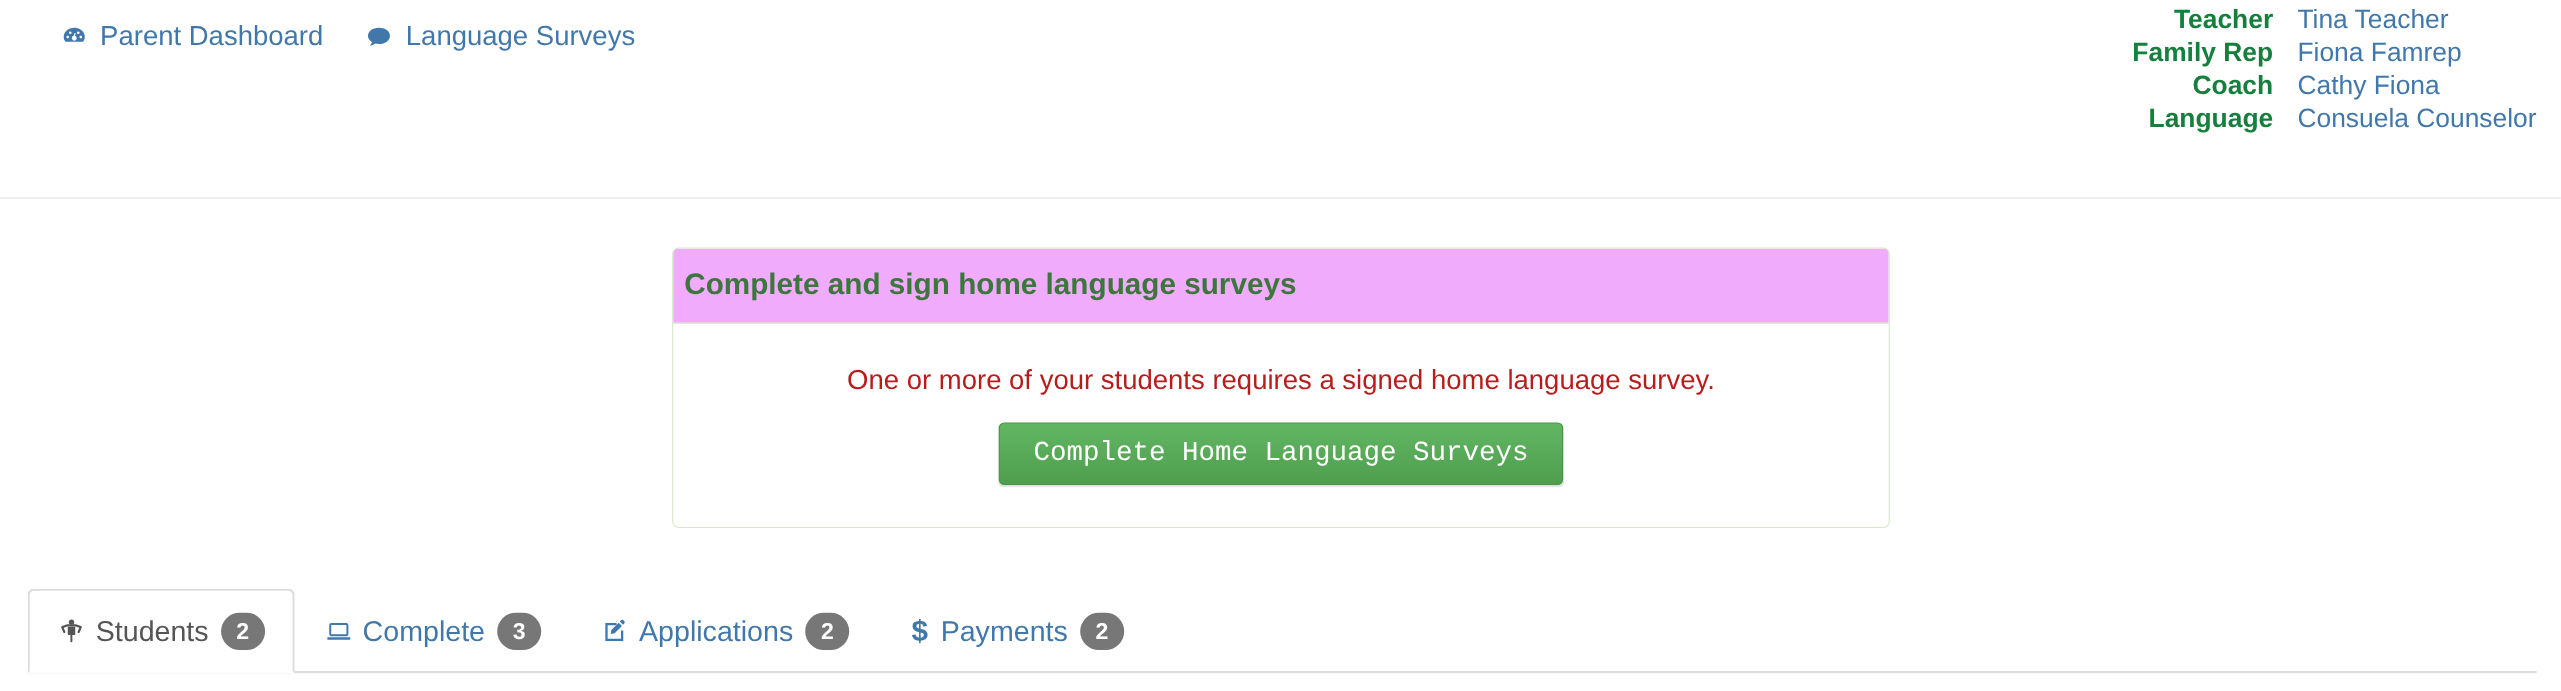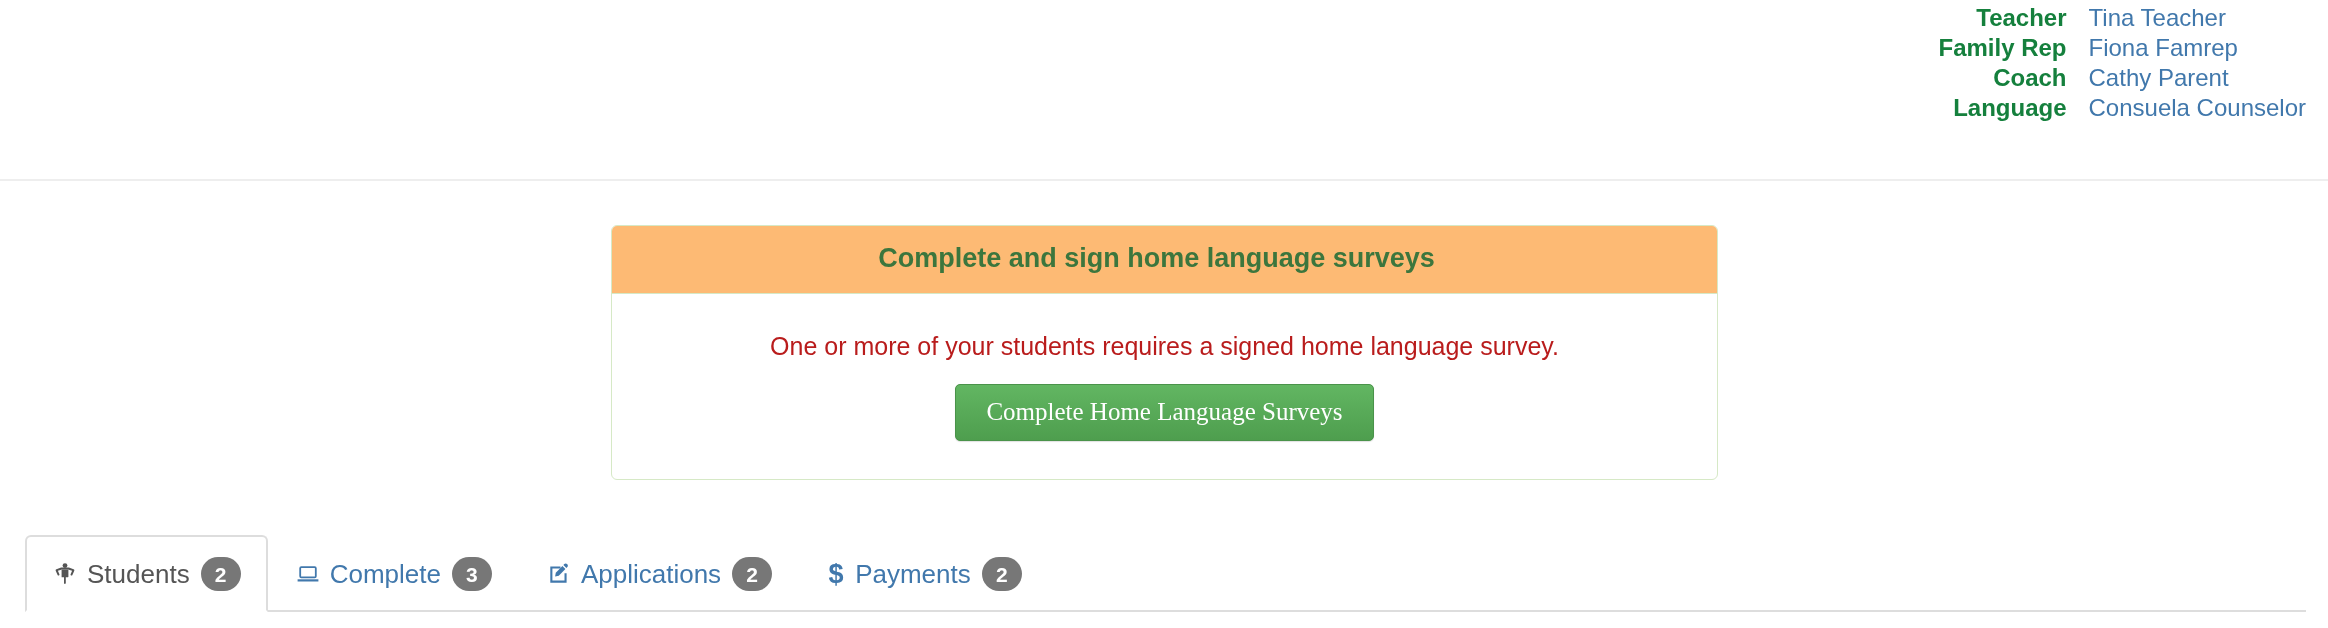--- a/index.html
+++ b/index.html
@@ -114,24 +114,23 @@
     top: 225px;
     width: 1107px;
   }
   .panel {
     border: 1px solid #d6e9c6;
     border-radius: 6px;
     background: #ffffff;
     overflow: hidden;
   }
   .panel-heading {
-    background: #fdba74;
+    background: #f0abfc;
     border-bottom: 1px solid #d6e9c6;
     padding: 18px 26px 19px 10px;
-    text-align: center;
   }
   .panel-title {
     margin: 0;
     font-size: 27px;
     font-weight: bold;
     color: #3c763d;
     line-height: 1.1;
   }
   .panel-body {
     padding: 36px 20px 38px 20px;
@@ -146,21 +145,21 @@
   .btn-success {
     display: inline-block;
     background: linear-gradient(to bottom, #62b662 0%, #4e9e4e 100%);
     background-color: #5cb85c;
     border: 1px solid #4a934a;
     border-radius: 5px;
     color: #ffffff;
     font-size: 25px;
     padding: 13px 30px 14px 30px;
     cursor: pointer;
-    font-family: Liberation Serif, serif;
+    font-family: Liberation Mono, monospace;
     line-height: 1.1;
     box-shadow: 0 1px 1px rgba(0,0,0,0.12);
   }
 
   
   .nav-tabs {
     position: absolute;
     left: 25px;
     right: 22px;
     bottom: 16px;
@@ -225,21 +224,43 @@
   }
 </style>
 </head>
 <body>
 
 <div class="page-header">
 
   <div class="header-left">
 
     <div class="header-nav">
-
+      <a class="header-nav-link">
+        <span class="nav-ico">
+          <svg viewBox="0 0 24 24" width="25" height="25" fill="#4178ac">
+            <path d="M12 4C6.9 4 2.8 7.6 2.8 12c0 1.6.5 3.1 1.5 4.3h15.4c1-1.2 1.5-2.7 1.5-4.3C21.2 7.6 17.1 4 12 4z"></path>
+            <circle cx="12" cy="13.2" r="2.1" fill="#ffffff"></circle>
+            <circle cx="6.3" cy="12.2" r="1.15" fill="#ffffff"></circle>
+            <circle cx="8.5" cy="8.4" r="1.15" fill="#ffffff"></circle>
+            <circle cx="15.5" cy="8.4" r="1.15" fill="#ffffff"></circle>
+            <circle cx="17.7" cy="12.2" r="1.15" fill="#ffffff"></circle>
+            <rect x="11.5" y="8.6" width="1.1" height="4.8" fill="#ffffff" transform="rotate(20 12 11)"></rect>
+          </svg>
+        </span>
+        <span>Parent Dashboard</span>
+      </a>
+
+      <a class="header-nav-link">
+        <span class="nav-ico">
+          <svg viewBox="0 0 24 24" width="25" height="25" fill="#4178ac">
+            <path d="M12 4C6.7 4 2.4 7.1 2.4 11c0 2.2 1.4 4.2 3.5 5.5-.2 1.2-.9 2.4-1.9 3.3 1.8-.2 3.5-.9 4.8-1.9 1 .3 2.1.4 3.2.4 5.3 0 9.6-3.1 9.6-7.3S17.3 4 12 4z"></path>
+          </svg>
+        </span>
+        <span>Language Surveys</span>
+      </a>
     </div>
   </div>
 
   <div class="header-right">
     <table class="contact-table">
       <tbody>
         <tr>
           <td class="contact-role">Teacher</td>
           <td class="contact-name">
             <a>Tina Teacher</a>
@@ -247,21 +268,21 @@
         </tr>
         <tr>
           <td class="contact-role">Family Rep</td>
           <td class="contact-name">
             <a>Fiona Famrep</a>
           </td>
         </tr>
         <tr>
           <td class="contact-role">Coach</td>
           <td class="contact-name">
-            <a>Cathy Parent</a>
+            <a>Cathy Fiona</a>
           </td>
         </tr>
         <tr>
           <td class="contact-role">Language</td>
           <td class="contact-name">
             <a>Consuela Counselor</a>
           </td>
         </tr>
       </tbody>
     </table>

